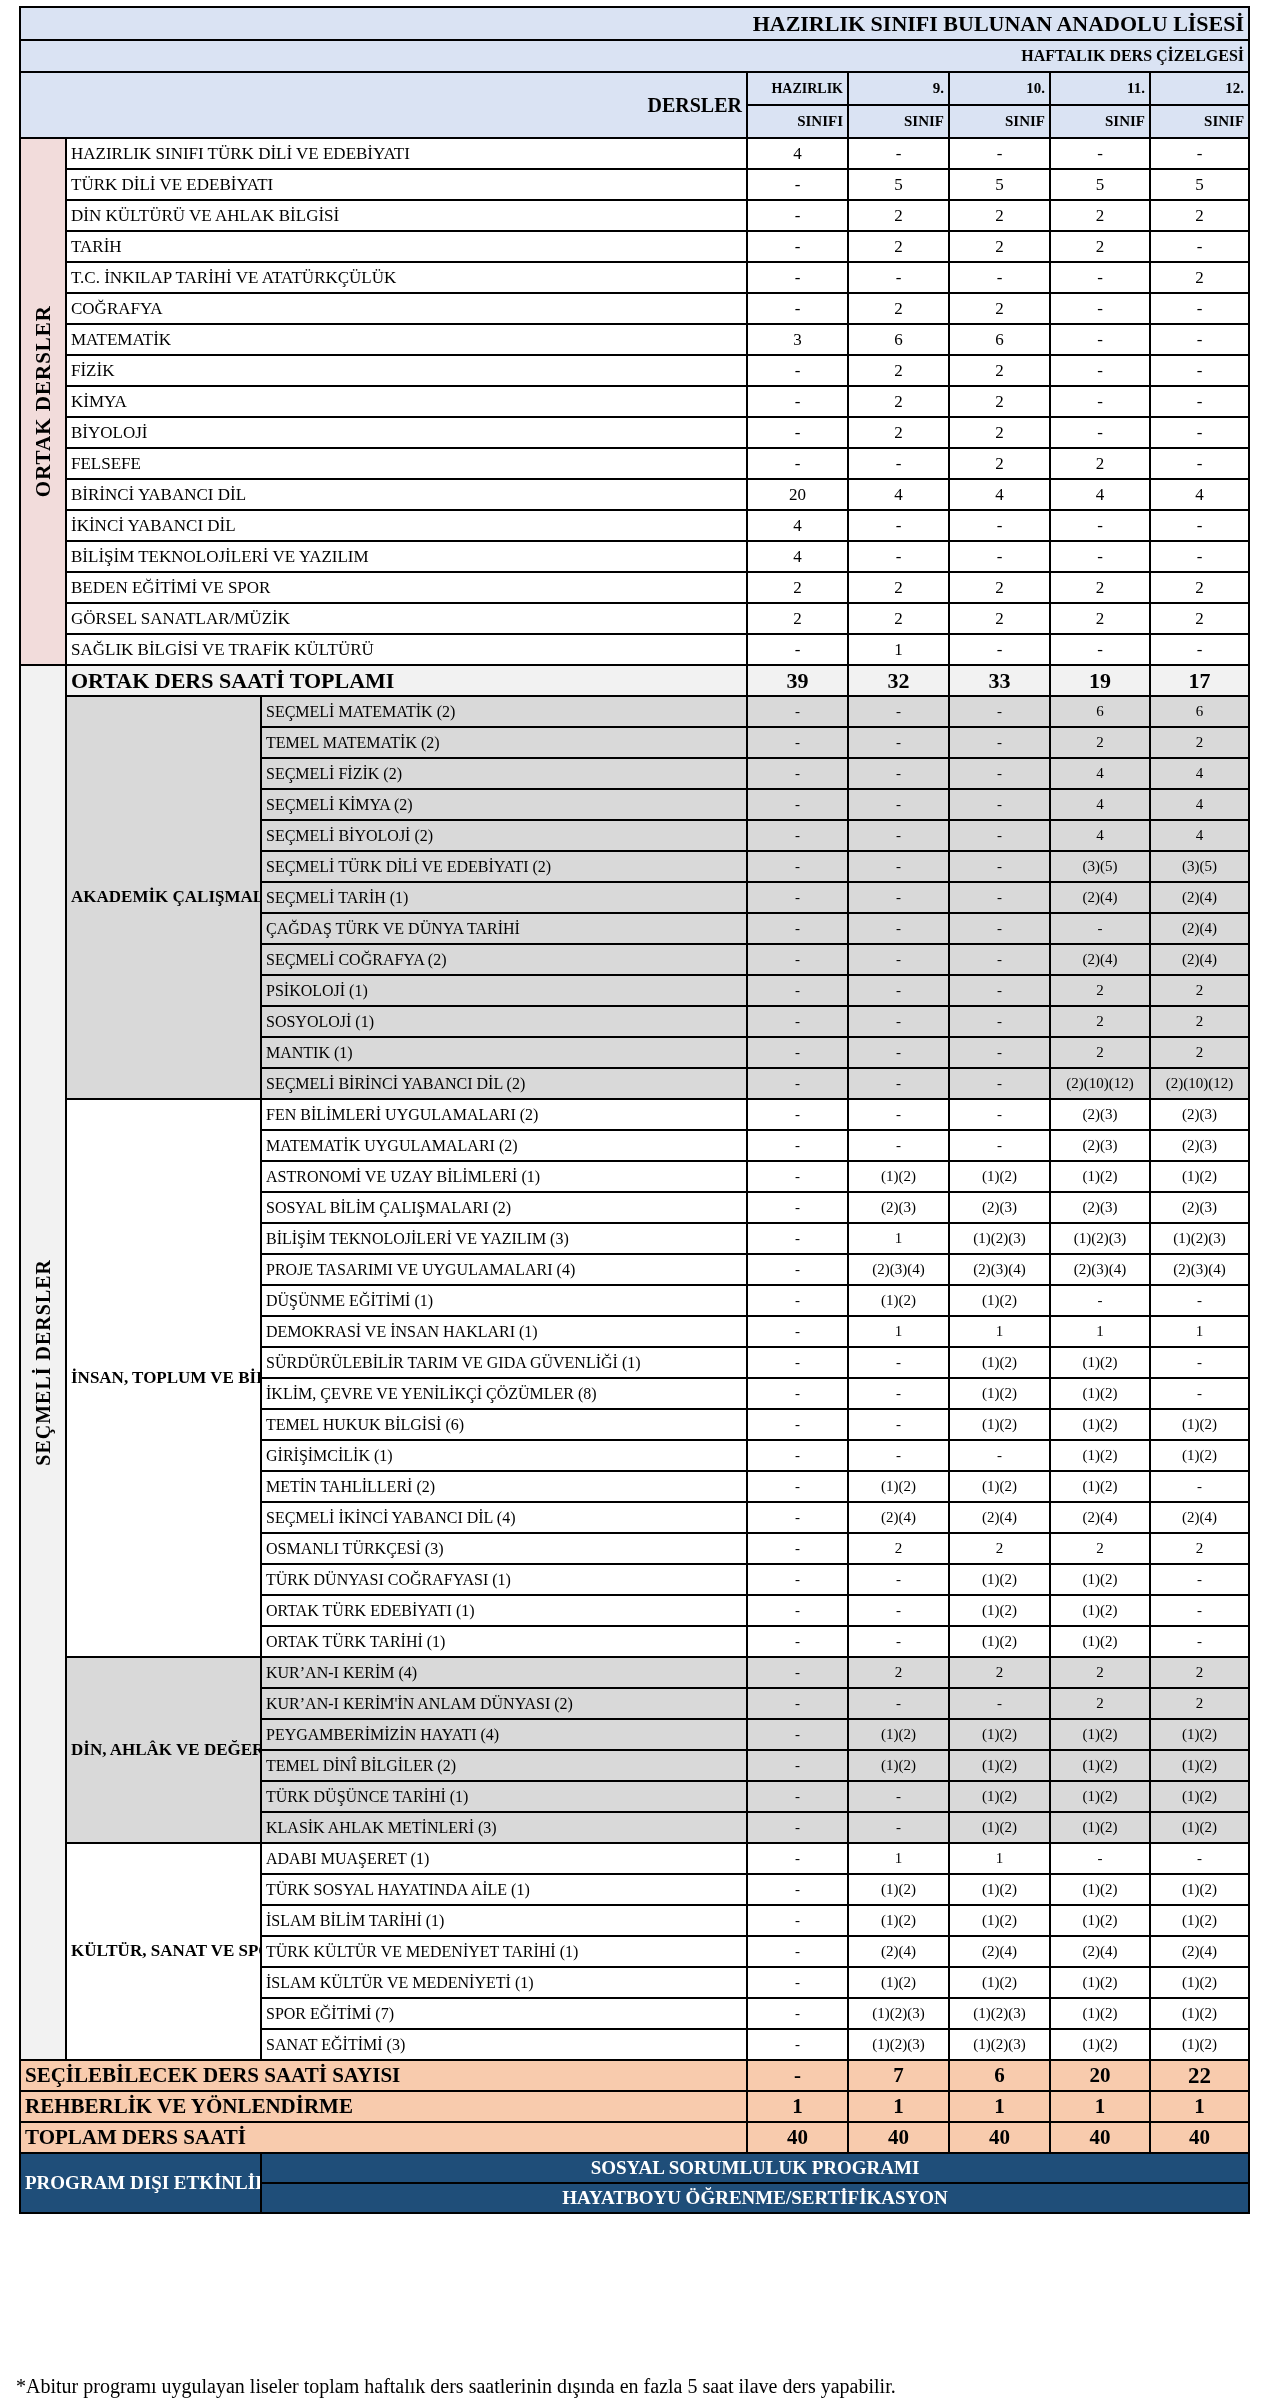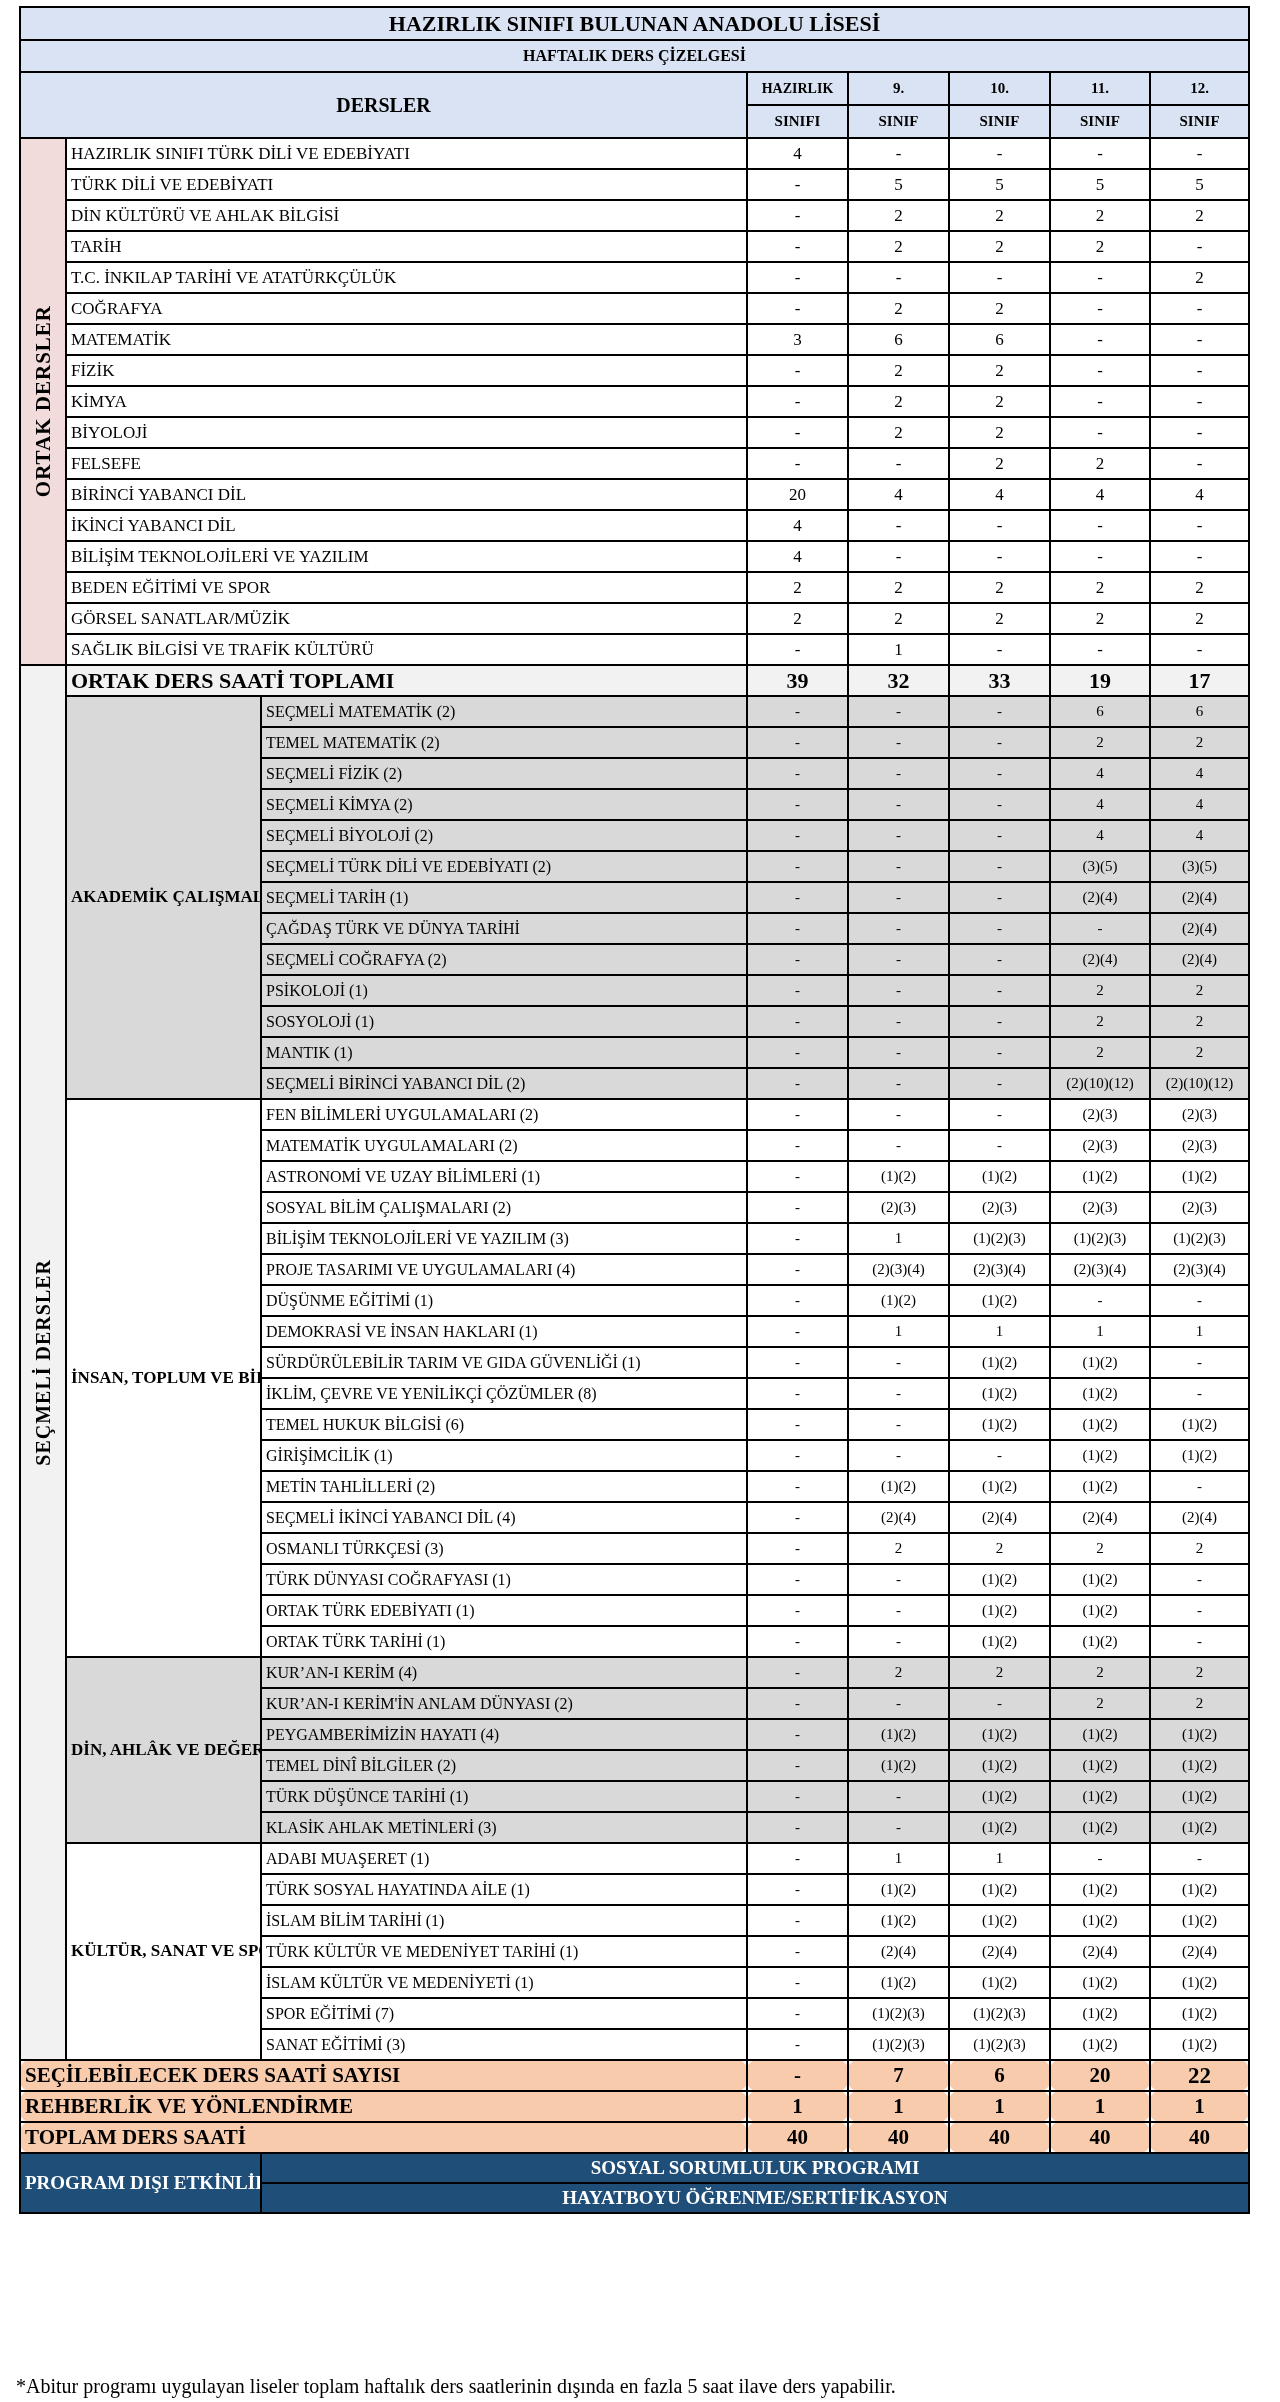--- a/index.html
+++ b/index.html
@@ -1,36 +1,36 @@
 <!DOCTYPE html>
 <html><head>
 <meta charset="utf-8">
 <style>
   html, body { margin:0; padding:0; background:#ffffff; }
   body { width:1280px; height:2402px; position:relative; font-family:"Liberation Serif", "DejaVu Serif", serif; color:#000; }
   #wrap { position:absolute; left:19px; top:6px; width:1229px; }
   table.grid { border-collapse:collapse; table-layout:fixed; width:1229px; }
   table.grid td { border:2px solid #000; padding:0 4px; overflow:hidden; white-space:nowrap; }
-  .hdr { background:#dae3f3; font-weight:bold; text-align:center; }
+  .hdr { background:#dae3f3; font-weight:bold; text-align:right; }
   .title { font-size:22px; height:31px; }
   .subtitle { font-size:16px; height:30px; }
   .colhead { font-size:15px; height:31px; }
   .pinkcol { background:#f2dcdb; }
   .bluecol { background:#dae3f3; }
   .vlabel { writing-mode:vertical-rl; transform:rotate(180deg); font-weight:bold; font-size:21px; letter-spacing:1px; text-align:center; margin:0 auto; }
   tr.r td { height:29px; font-size:17px; }
   td.subj { text-align:left; font-size:17px; }
   td.num { text-align:center; font-size:20px; }
   tr.small td.num { font-size:15px; }
   tr.small td.subj { font-size:16px; }
   tr.gray td.subj, tr.gray td.num { background:#d9d9d9; }
   td.grp { text-align:center; font-weight:bold; font-size:22px; white-space:normal; line-height:1.35; }
   td.grp.gray { background:#d9d9d9; }
   tr.total td { background:#f2f2f2; font-weight:bold; font-size:22px; height:29px; }
-  tr.peach td { background:#f8cbad; font-weight:bold; font-size:21px; height:29px;border-radius:10px; }
+  tr.peach td { background:#f8cbad; font-weight:bold; font-size:21px; height:29px; }
   tr.navy td { background:#1f4e79; color:#ffffff; font-weight:bold; font-size:19px; height:28px; text-align:center; }
   td.navylabel { white-space:normal; line-height:1.5; }
   #footnote { position:absolute; left:16px; top:2375px; font-size:20px; }
 </style>
 </head>
 <body>
 
 <div id="wrap">
   <table class="grid" id="grid">
     <colgroup>

